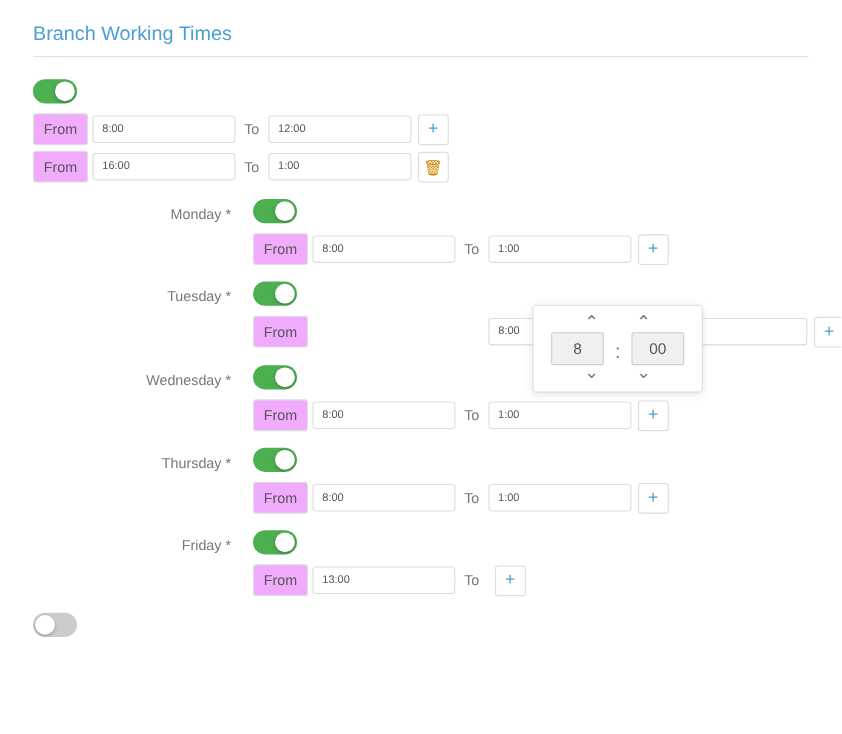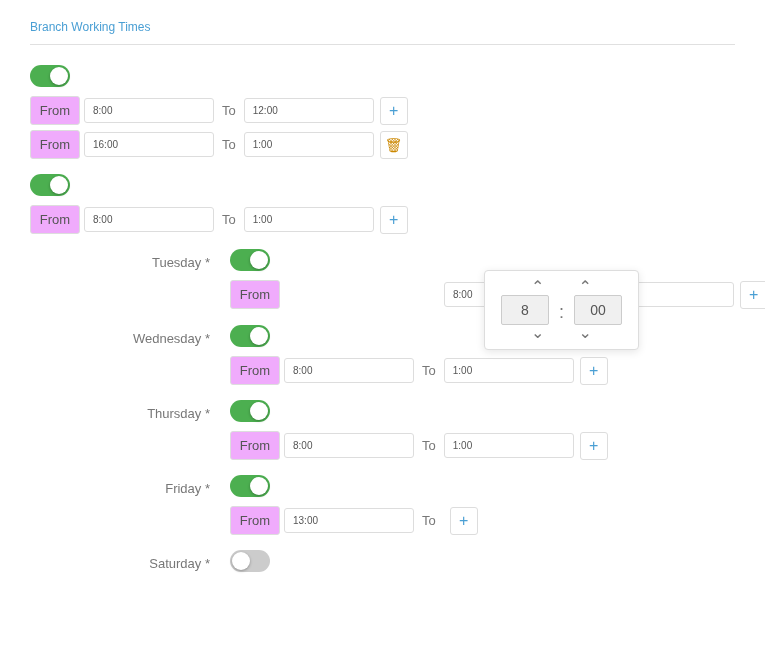--- a/index.html
+++ b/index.html
@@ -9,21 +9,21 @@
       color: #555;
       font-size: 14px;
     }
     .page {
       width: 765px;
       min-height: 667px;
       padding: 20px 30px;
     }
     .page-title {
       color: #4a9fd4;
-      font-size: 12px;
+      font-size: 18px;
       font-weight: 500;
       margin-bottom: 10px;
     }
     .divider {
       border: none;
       border-top: 1px solid #e0e0e0;
       margin-bottom: 20px;
     }
     .day-section {
       margin-bottom: 10px;
@@ -214,20 +214,21 @@
           <span class="to-label">To</span>
           <input class="time-input" type="text" value="1:00" style="">
           <button class="del-btn">🗑</button>
         </div>
       </div>
     </div>
   </div>
 
   <div class="day-section" style="margin-top:6px;">
     <div class="section-with-toggle">
+      <div class="section-label-col">Monday *</div>
       <div class="section-content">
         <div style="margin-bottom:6px;">
           <div class="toggle on"></div>
         </div>
         <div class="time-row" style="padding-left:0;">
           <div class="from-label">From</div>
           <input class="time-input" type="text" value="8:00" style="">
           <span class="to-label">To</span>
           <input class="time-input" type="text" value="1:00" style="">
           <button class="add-btn">+</button>
@@ -332,21 +333,20 @@
           <input class="time-input" type="text" value="13:00" style="">
           <span class="to-label">To</span>
           <button class="add-btn">+</button>
         </div>
       </div>
     </div>
   </div>
 
   <div class="day-section" style="margin-top:6px;">
     <div class="section-with-toggle">
-      <div class="section-label-col">Saturday *</div>
       <div class="section-content">
         <div style="margin-bottom:6px;">
           <div class="toggle off"></div>
         </div>
       </div>
     </div>
   </div>
 
 </div>
 

